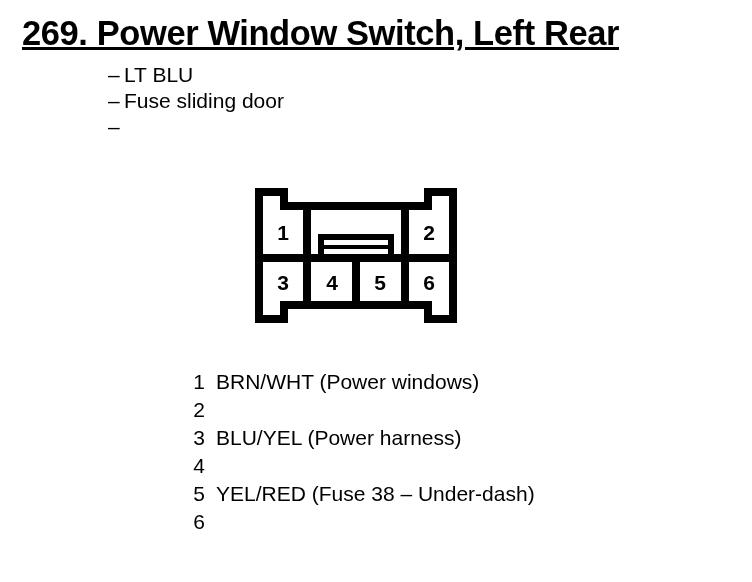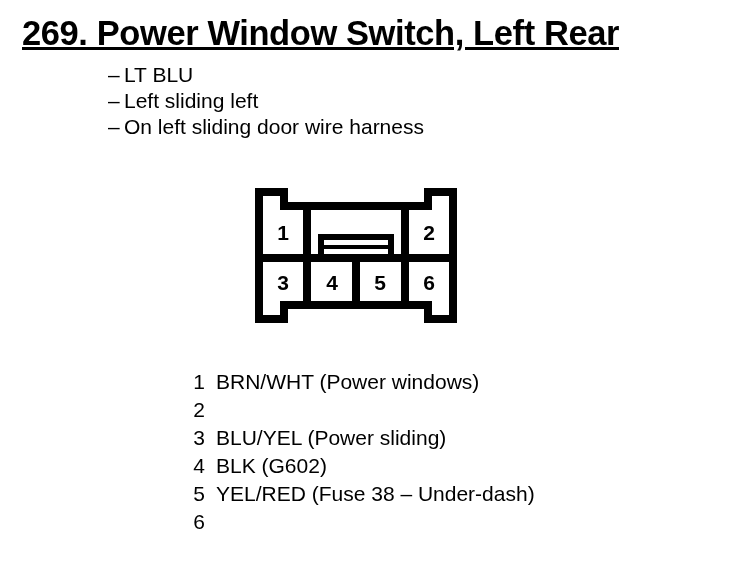--- a/index.html
+++ b/index.html
@@ -107,25 +107,24 @@
   <div id="page-title">269. Power Window Switch, Left Rear</div>
 </div>
 
 <div id="descriptor-list">
   <div class="descriptor-row">
     <span class="descriptor-dash">–</span>
     <span class="descriptor-text">LT BLU</span>
   </div>
   <div class="descriptor-row">
     <span class="descriptor-dash">–</span>
-    <span class="descriptor-text">Left sliding left</span>
+    <span class="descriptor-text">Fuse sliding door</span>
   </div>
   <div class="descriptor-row">
     <span class="descriptor-dash">–</span>
-    <span class="descriptor-text">On left sliding door wire harness</span>
   </div>
 </div>
 
 <div id="connector-figure">
   <svg id="connector-svg" viewBox="0 0 220 152" xmlns="http://www.w3.org/2000/svg">
 
     <path fill="none" stroke="#000000" stroke-width="8" stroke-linejoin="miter" d="M 13 6
              L 38 6
              L 38 20
              L 182 20
@@ -161,25 +160,24 @@
 <div id="pin-legend">
   <div class="legend-row">
     <span class="legend-pin">1</span>
     <span class="legend-desc">BRN/WHT (Power windows)</span>
   </div>
   <div class="legend-row">
     <span class="legend-pin">2</span>
   </div>
   <div class="legend-row">
     <span class="legend-pin">3</span>
-    <span class="legend-desc">BLU/YEL (Power sliding)</span>
+    <span class="legend-desc">BLU/YEL (Power harness)</span>
   </div>
   <div class="legend-row">
     <span class="legend-pin">4</span>
-    <span class="legend-desc">BLK (G602)</span>
   </div>
   <div class="legend-row">
     <span class="legend-pin">5</span>
     <span class="legend-desc">YEL/RED (Fuse 38 – Under-dash)</span>
   </div>
   <div class="legend-row">
     <span class="legend-pin">6</span>
   </div>
 </div>
 

